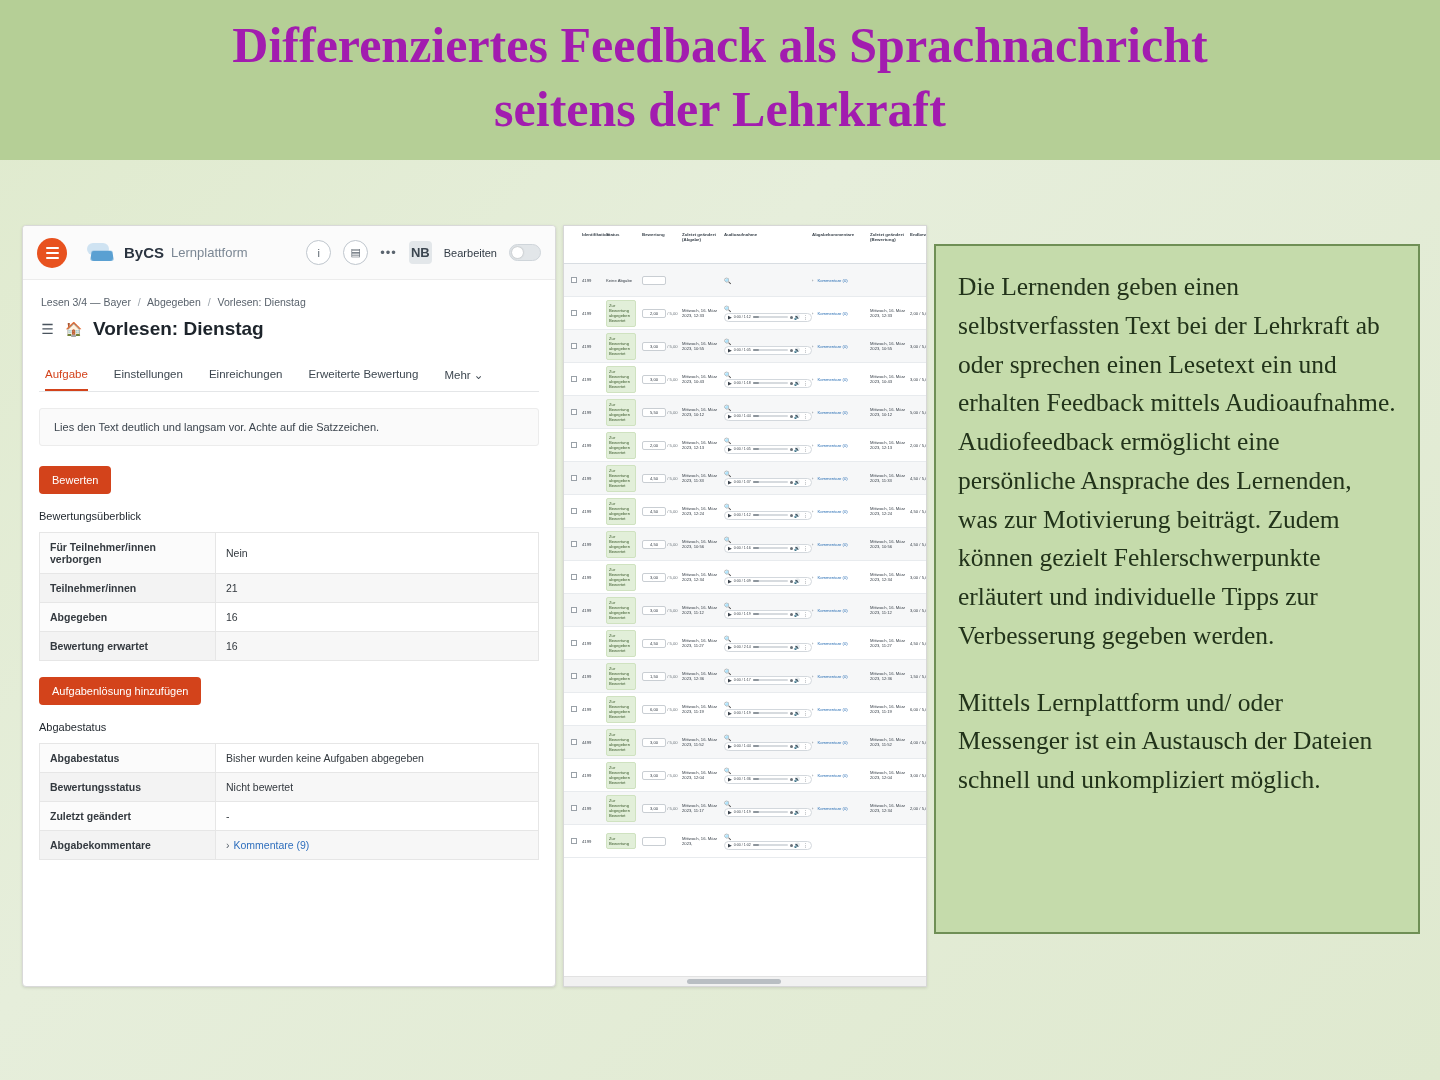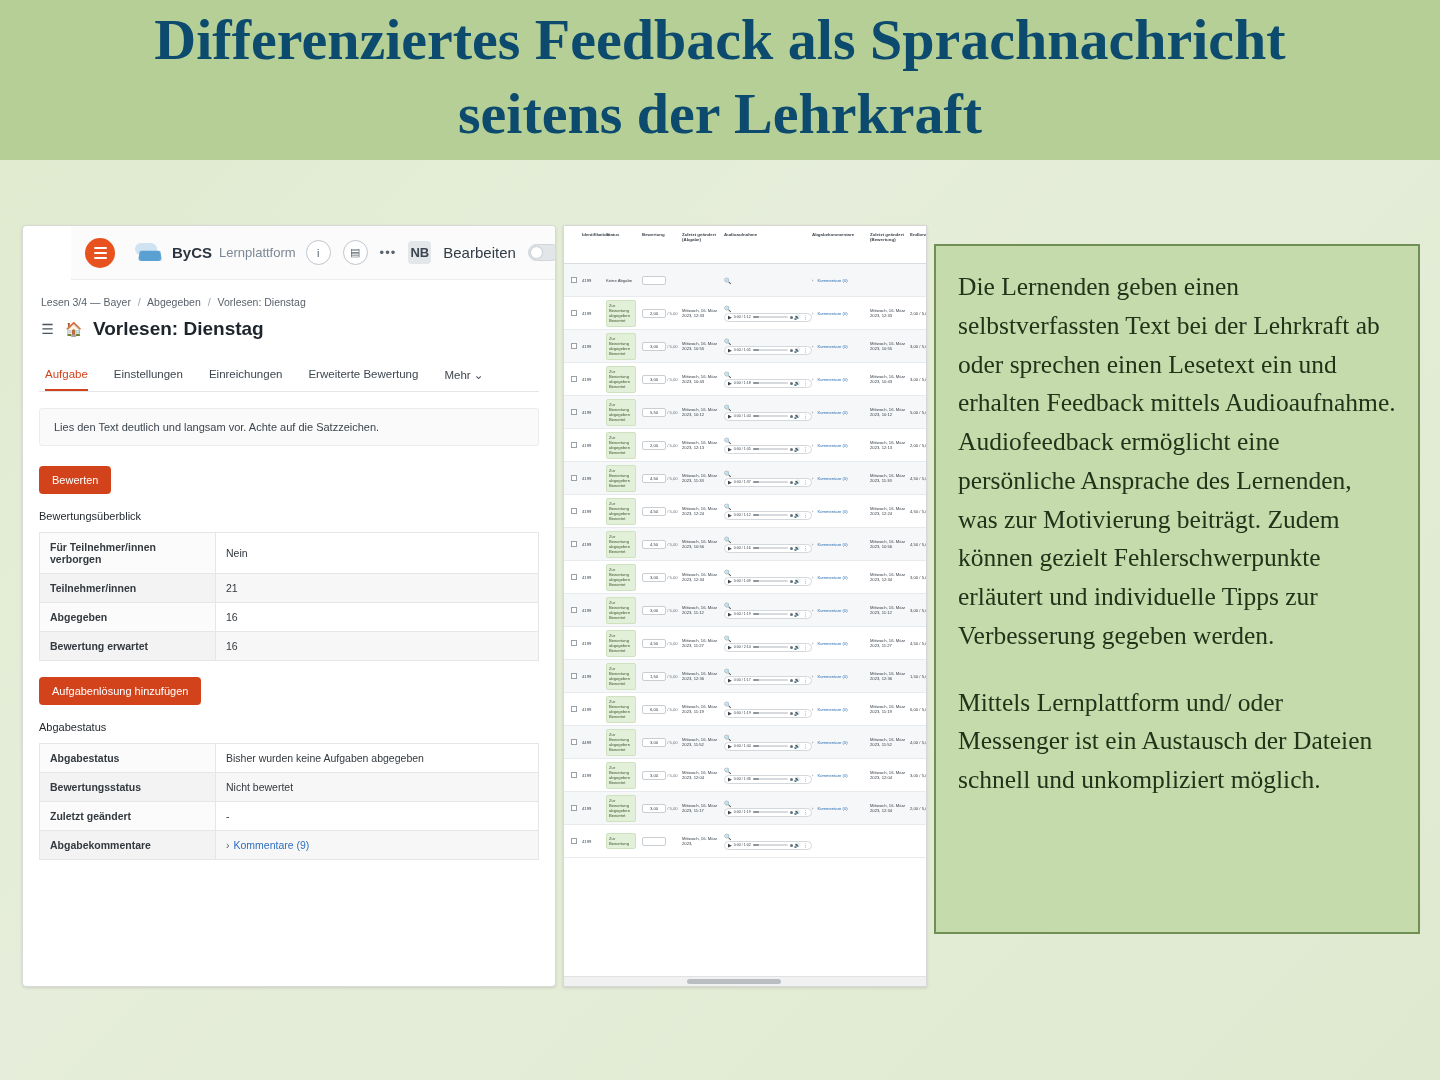--- a/index.html
+++ b/index.html
@@ -23,22 +23,22 @@
     display: flex;
     flex-direction: column;
     align-items: center;
     justify-content: center;
     box-sizing: border-box;
     padding: 4px 40px 10px 40px;
   }
   .title-banner .title-line {
     font-family: "Liberation Serif", serif;
     font-weight: bold;
-    color: #0c4a6e;
-    font-size: 58px;
+    color: #a21caf;
+    font-size: 50px;
     line-height: 1.28;
     text-align: center;
     letter-spacing: 0px;
     white-space: nowrap;
   }
 
   
   .stage {
     position: absolute;
     left: 0;
@@ -64,21 +64,20 @@
   }
   .lp-topbar {
     height: 54px;
     background: #fbfbfb;
     border-bottom: 1px solid #ececec;
     display: flex;
     align-items: center;
     padding: 0 14px;
     box-sizing: border-box;
     gap: 10px;
-    margin-left: 48px;
   }
   .burger {
     width: 30px; height: 30px;
     border-radius: 50%;
     background: #e8521f;
     display: flex; flex-direction: column;
     align-items: center; justify-content: center;
     gap: 3px;
     flex: 0 0 auto;
   }
@@ -117,21 +116,21 @@
     display: flex; align-items: center; justify-content: center;
     background: #fff;
   }
   .dots { letter-spacing: 1px; color: #5a646e; font-size: 13px; }
   .avatar-sq {
     width: 23px; height: 23px; border-radius: 4px;
     background: #e3e7ea; color: #3c4650;
     font-size: 13px; font-weight: bold;
     display: flex; align-items: center; justify-content: center;
   }
-  .edit-label { font-size: 15px; color: #323b45; }
+  .edit-label { font-size: 11px; color: #323b45; }
   .toggle {
     width: 30px; height: 15px; border-radius: 9px;
     background: #e2e6e9; border: 1px solid #cfd5da;
     position: relative;
   }
   .toggle::after {
     content: ""; position: absolute; left: 2px; top: 1.5px;
     width: 11px; height: 11px; border-radius: 50%; background: #fff;
     box-shadow: 0 0 2px rgba(0,0,0,.3);
   }

